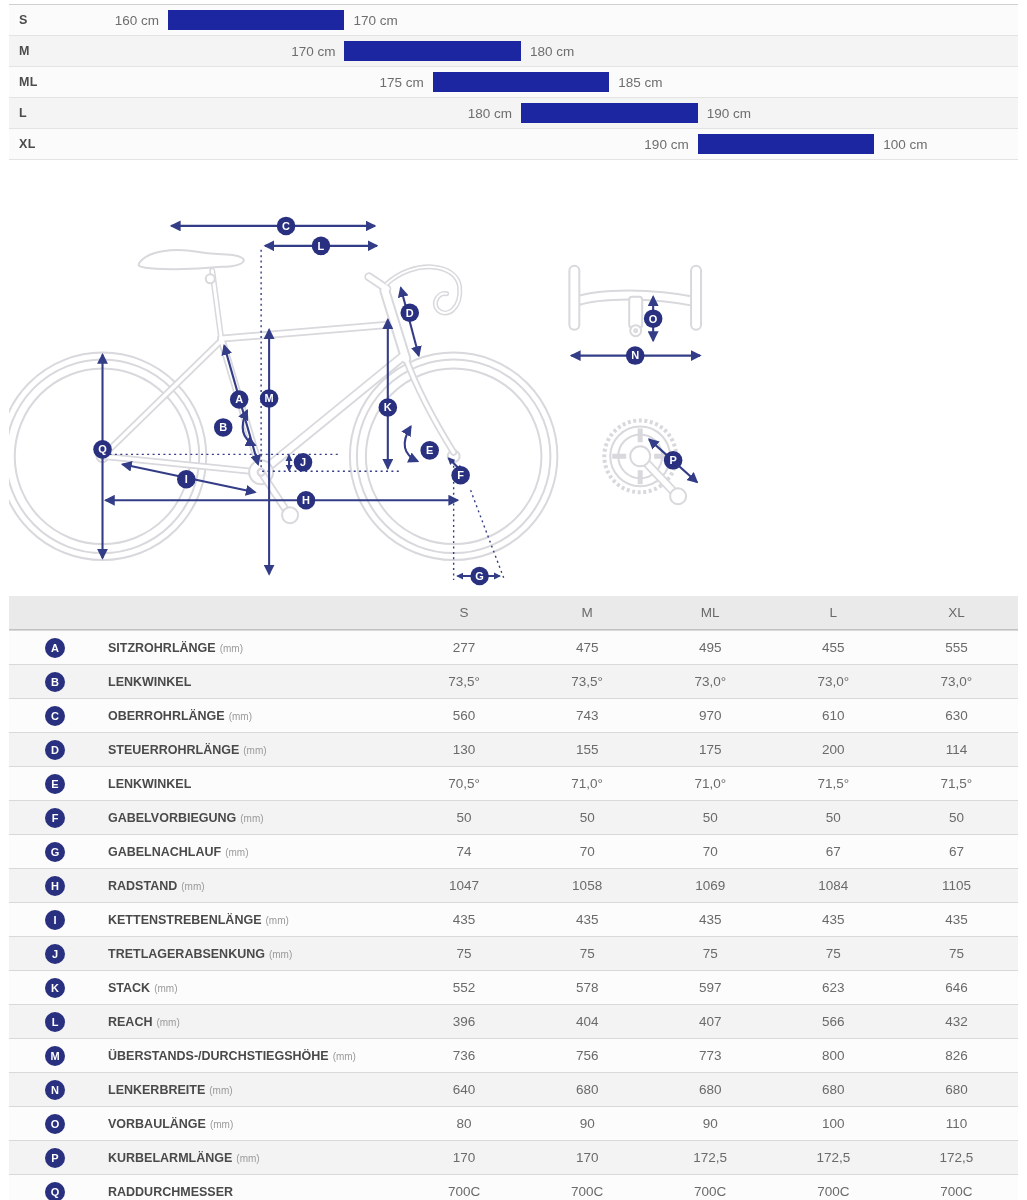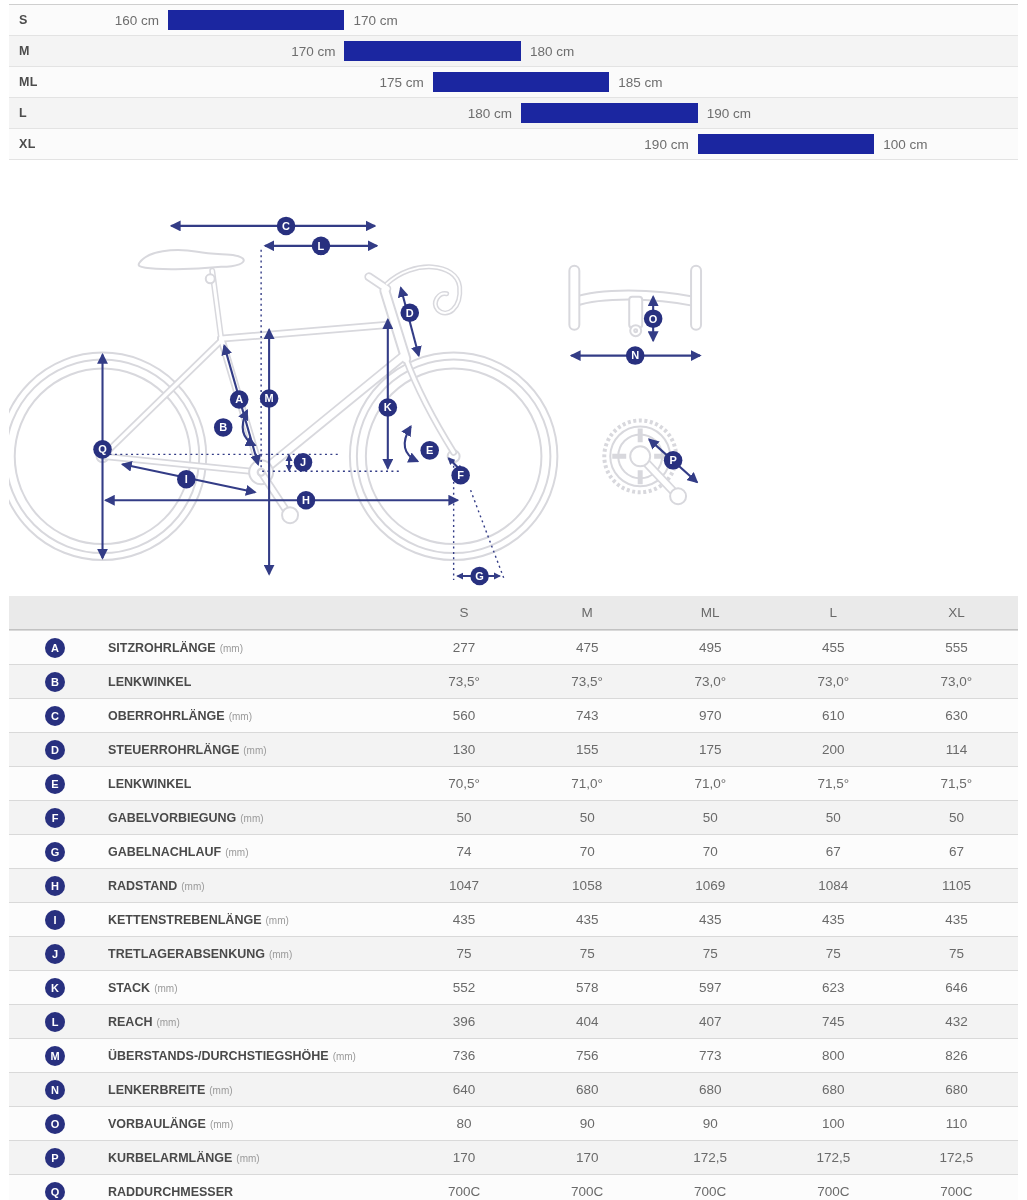--- a/index.html
+++ b/index.html
@@ -410,21 +410,21 @@
         <div class="geo-val">646</div>
       </div>
       <div class="geo-row alt">
         <div class="geo-label-cell">
           <span class="letter-badge">L</span>
           <span class="geo-label">REACH<span class="geo-unit">(mm)</span></span>
         </div>
         <div class="geo-val">396</div>
         <div class="geo-val">404</div>
         <div class="geo-val">407</div>
-        <div class="geo-val">745</div>
+        <div class="geo-val">566</div>
         <div class="geo-val">432</div>
       </div>
       <div class="geo-row">
         <div class="geo-label-cell">
           <span class="letter-badge">M</span>
           <span class="geo-label">ÜBERSTANDS-/DURCHSTIEGSHÖHE<span class="geo-unit">(mm)</span></span>
         </div>
         <div class="geo-val">736</div>
         <div class="geo-val">756</div>
         <div class="geo-val">773</div>

